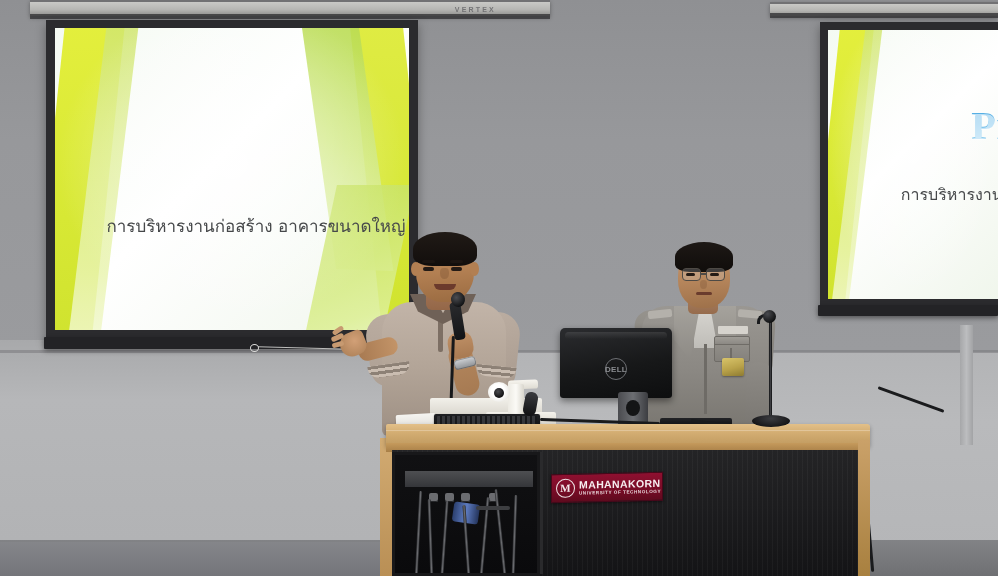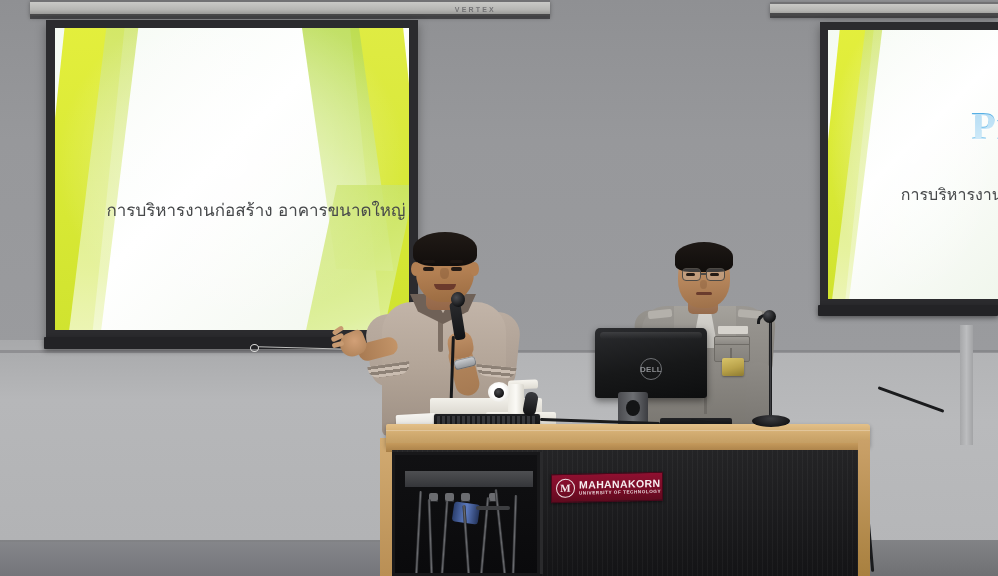--- a/index.html
+++ b/index.html
@@ -275,21 +275,21 @@
   }
   .papers{
     position:absolute; left:396px; top:414px; width:40px; height:16px;
     background:linear-gradient(180deg,#f5f4f0 0%, #dedcd6 100%);
     border-radius:2px; transform:rotate(-3deg);
     box-shadow:0 1px 2px rgba(0,0,0,.25);
   }
 
   
   .mon-body{
-    position:absolute; left:595px; top:328px; width:112px; height:70px;
+    position:absolute; left:560px; top:328px; width:112px; height:70px;
     background:linear-gradient(170deg,#2b2c2f 0%, #171819 55%, #0d0e0f 100%);
     border-radius:5px 5px 3px 3px;
     box-shadow:0 3px 7px rgba(0,0,0,.45);
   }
   .mon-body::before{
     content:""; position:absolute; left:5px; top:4px; right:5px; height:7px;
     border-radius:4px;
     background:linear-gradient(180deg,rgba(255,255,255,.10),rgba(255,255,255,0));
   }
   .dell-logo{
@@ -598,21 +598,21 @@
 
   <div class="screen" style="left:46px; top:20px; width:372px; height:320px;">
     <div class="screen-inner" style="left:9px; top:8px; right:9px; bottom:10px;">
       <div class="slide">
         <div class="band-yellow-l"></div>
         <div class="band-green-l"></div>
         <div class="band-yellow-r"></div>
         <div class="band-green-r1"></div>
         <div class="band-green-r2"></div>
         <div class="wash"></div>
-        <div class="slide-sub" style="top:168px; font-size:17px;padding-left:48px;">การบริหารงานก่อสร้าง อาคารขนาดใหญ่</div>
+        <div class="slide-sub" style="top:184px; font-size:17px;padding-left:48px;">การบริหารงานก่อสร้าง อาคารขนาดใหญ่</div>
       </div>
     </div>
   </div>
   <div class="screen-bottombar" style="left:44px; top:337px; width:376px; height:12px;"></div>
   <div class="pullcord" style="left:258px; top:348px; width:130px; transform:rotate(1.6deg);"></div>
   <div class="pullring" style="left:250px; top:344px;"></div>
 
   <div class="housing" style="left:770px; top:2px; width:228px; height:14px;">
     <span class="brand"></span>
   </div>

